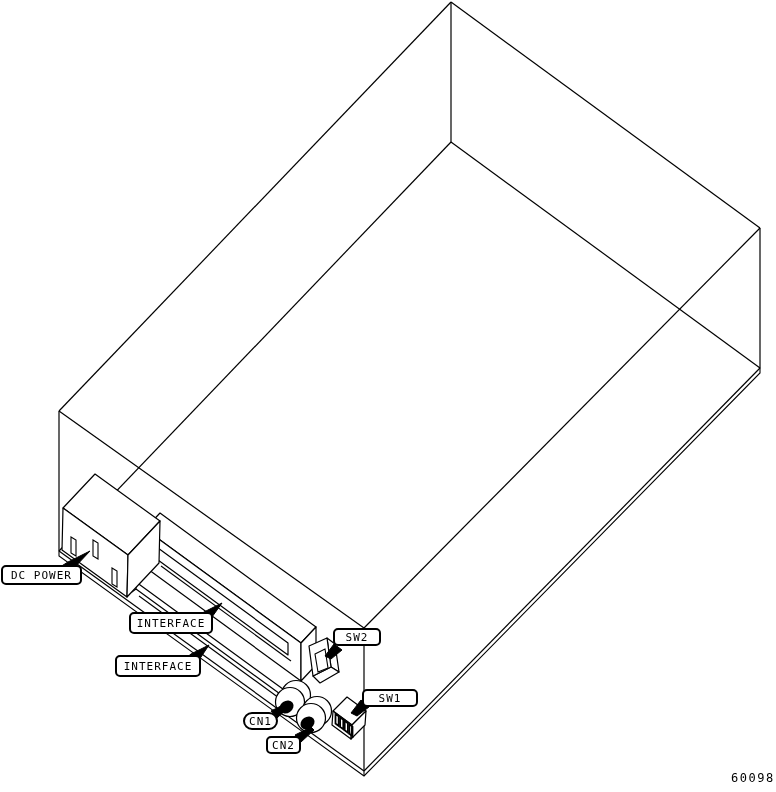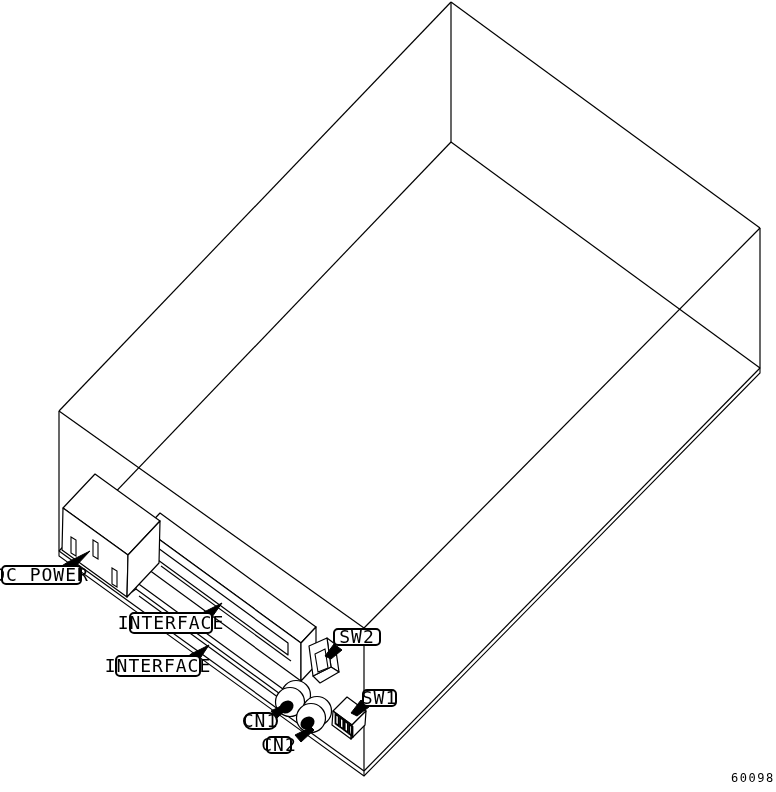--- a/index.html
+++ b/index.html
@@ -16,21 +16,21 @@
   .thin{fill:none;stroke:var(--line,#000);stroke-width:1.1;}
   .hole{fill:var(--line,#000);stroke:none;}
   .arrow{fill:var(--line,#000);stroke:var(--line,#000);stroke-width:1;stroke-linejoin:round;}
   .callout{
     position:absolute;
     box-sizing:border-box;
     background:#ffffff;
     border:2px solid var(--line,#000);
     border-radius:5px;
     display:flex;align-items:center;justify-content:center;
-    font-size:18px;line-height:1;letter-spacing:1px;
+    font-size:11px;line-height:1;letter-spacing:1px;
     color:var(--line,#000);
     white-space:nowrap;
     z-index:3;
   }
   .fig-number{
     position:absolute;
     font-size:12px;letter-spacing:1.5px;
     color:var(--line,#000);
     z-index:3;
   }
@@ -129,21 +129,21 @@
   </svg>
 
   <div class="callout" style="left:1px;  top:565px; width:81px; height:20px;">DC POWER</div>
 
   <div class="callout" style="left:129px; top:612px; width:84px; height:22px;">INTERFACE</div>
 
   <div class="callout" style="left:115px; top:655px; width:86px; height:22px;">INTERFACE</div>
 
   <div class="callout" style="left:333px; top:628px; width:48px; height:18px;">SW2</div>
 
-  <div class="callout" style="left:362px; top:689px; width:35px; height:18px;">SW1</div>
+  <div class="callout" style="left:362px; top:689px; width:56px; height:18px;">SW1</div>
 
   <div class="callout" style="left:243px; top:712px; width:35px; height:18px;border-radius:9px;">CN1</div>
 
-  <div class="callout" style="left:266px; top:736px; width:26px; height:18px;">CN2</div>
+  <div class="callout" style="left:266px; top:736px; width:35px; height:18px;">CN2</div>
 
   <div class="fig-number" style="left:731px; top:771px;">60098</div>
 
 </div>
 
 </body></html>

